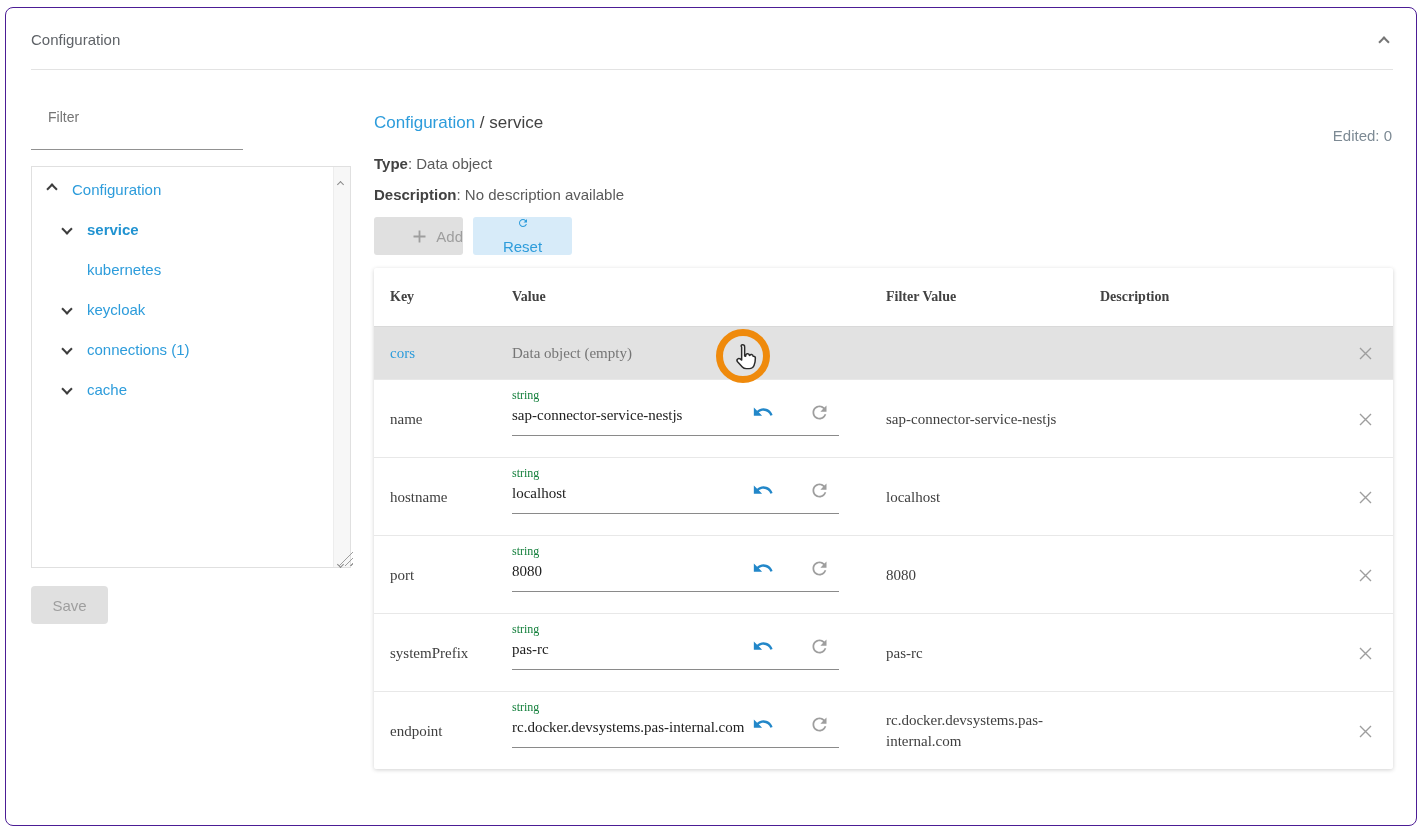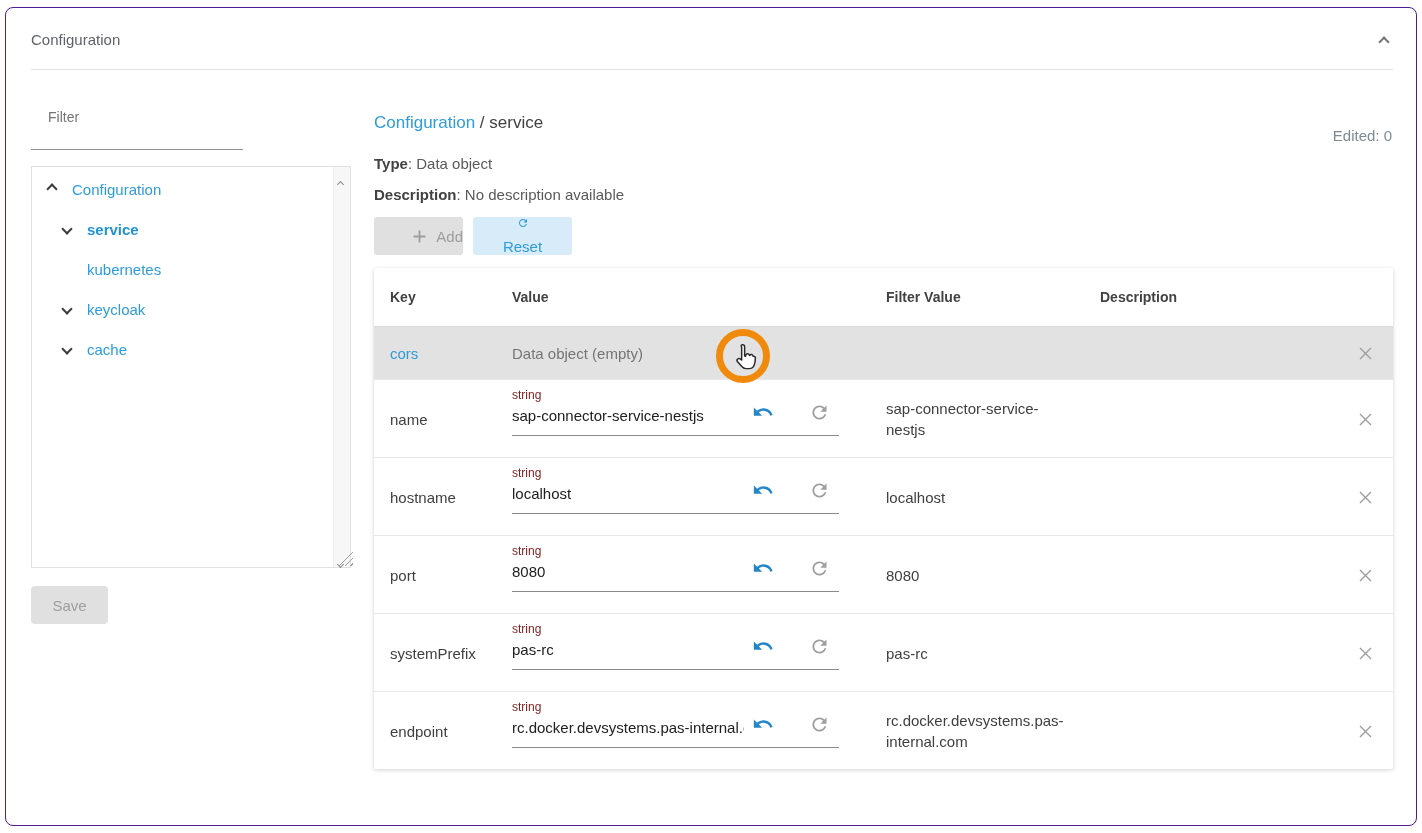--- a/index.html
+++ b/index.html
@@ -49,30 +49,30 @@
   .type-line { top:147px; }
   .desc-line { top:178px; }
   .btn-row { position:absolute; left:368px; top:209px; display:flex; gap:10px; }
   .btn { height:38px; border:none; border-radius:3px; font-size:15px; font-family:inherit;
          display:flex; align-items:center; justify-content:flex-end; gap:9px; cursor:pointer; }
   .btn-add { width:89px; background:#e0e0e0; color:#9e9e9e; }
   .btn-reset { width:99px; background:#d7ebf9; color:#2d9cdb;flex-direction:column; }
 
   
   .table { position:absolute; left:368px; top:260px; width:1019px; height:501px; background:#fff;
-           box-shadow:0 1px 4px rgba(0,0,0,.18); border-radius:2px; }
+           box-shadow:0 1px 4px rgba(0,0,0,.18); border-radius:2px;font-family:Liberation Serif, serif; }
   .trow { display:grid; grid-template-columns:138px 374px 214px 237px 1fr; align-items:center; }
   .thead { height:59px; border-bottom:1px solid #d9d9d9; font-size:14px; font-weight:700; color:#424242; }
   .thead .cell:first-child, .key-cell { padding-left:16px; }
   .obj-row { height:52px; background:#e2e2e2; font-size:15px; }
   .obj-key { color:#2d9cdb; cursor:pointer; }
   .obj-value { color:#757575; }
   .data-row { height:78px; border-top:1px solid #e8e8e8; font-size:15px; color:#3f3f3f; }
   .value-cell { position:relative; height:78px; align-self:stretch; }
-  .type-label { position:absolute; left:0; top:8px; font-size:12px; color:#7f1d1d; }
+  .type-label { position:absolute; left:0; top:8px; font-size:12px; color:#15803d; }
   .value-input { position:absolute; left:0; top:24px; width:232px; height:22px; border:none; outline:none;
                  background:transparent; font-size:15px; color:#212121; font-family:inherit; padding:0; }
   .underline { position:absolute; left:0; top:55px; width:327px; height:1px; background:#8a8a8a; }
   .icon-btn { position:absolute; top:19px; width:26px; height:26px; display:flex; align-items:center;
               justify-content:center; cursor:pointer; }
   .icon-undo { left:238px; } .icon-refresh { left:294px; }
   .default-cell { line-height:21px; }
   .default-text { display:inline-block; max-width:185px; overflow-wrap:break-word; }
   .del-cell { display:flex; justify-content:center; }
   .x-btn { width:20px; height:20px; cursor:pointer; display:flex; align-items:center; justify-content:center; }
@@ -120,20 +120,26 @@
     <span class="tree-label">kubernetes</span>
   </div>
 
   <div class="tree-item lvl1">
     <span class="tree-chev">
               <span class="chev down"></span>
             </span>
     <span class="tree-label">keycloak</span>
   </div>
 
+  <div class="tree-item lvl1">
+    <span class="tree-chev">
+              <span class="chev down"></span>
+            </span>
+    <span class="tree-label">connections (1)</span>
+  </div>
 
   <div class="tree-item lvl1">
     <span class="tree-chev">
               <span class="chev down"></span>
             </span>
     <span class="tree-label">cache</span>
   </div>
 </div>
       <div class="scrollbar">
         <span class="sb-arrow sb-up"><span class="chev up"></span></span>

